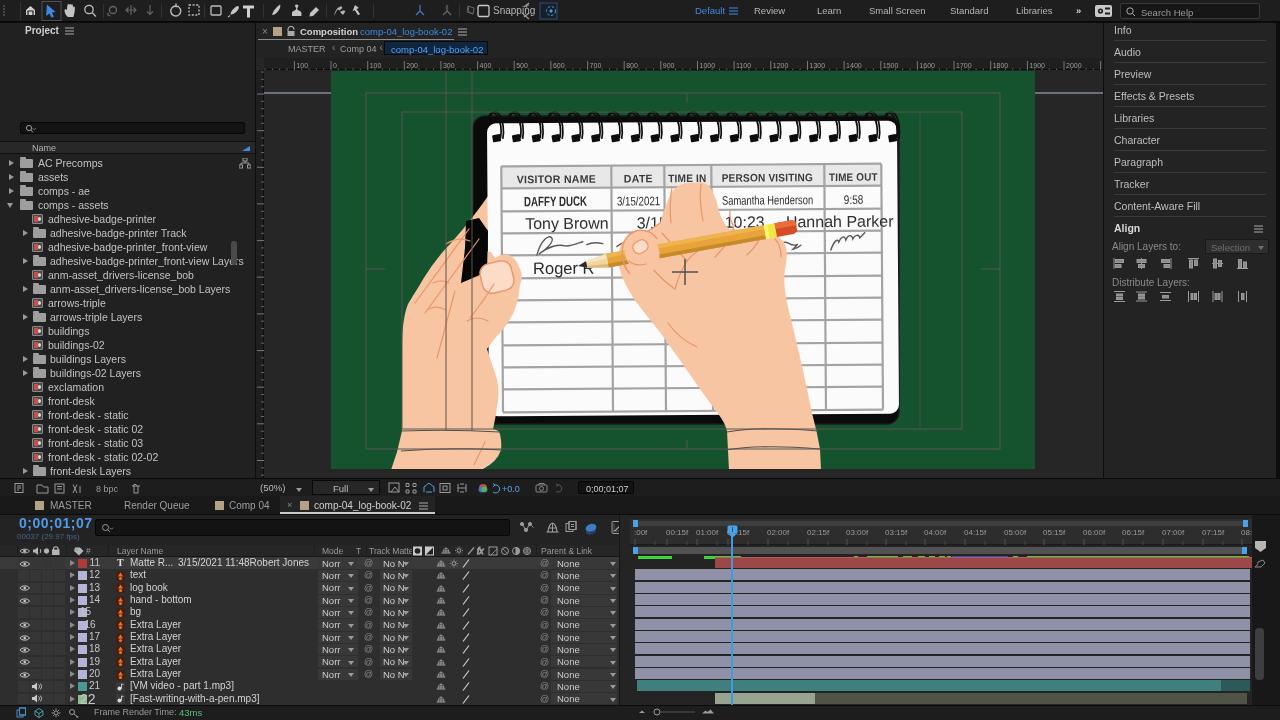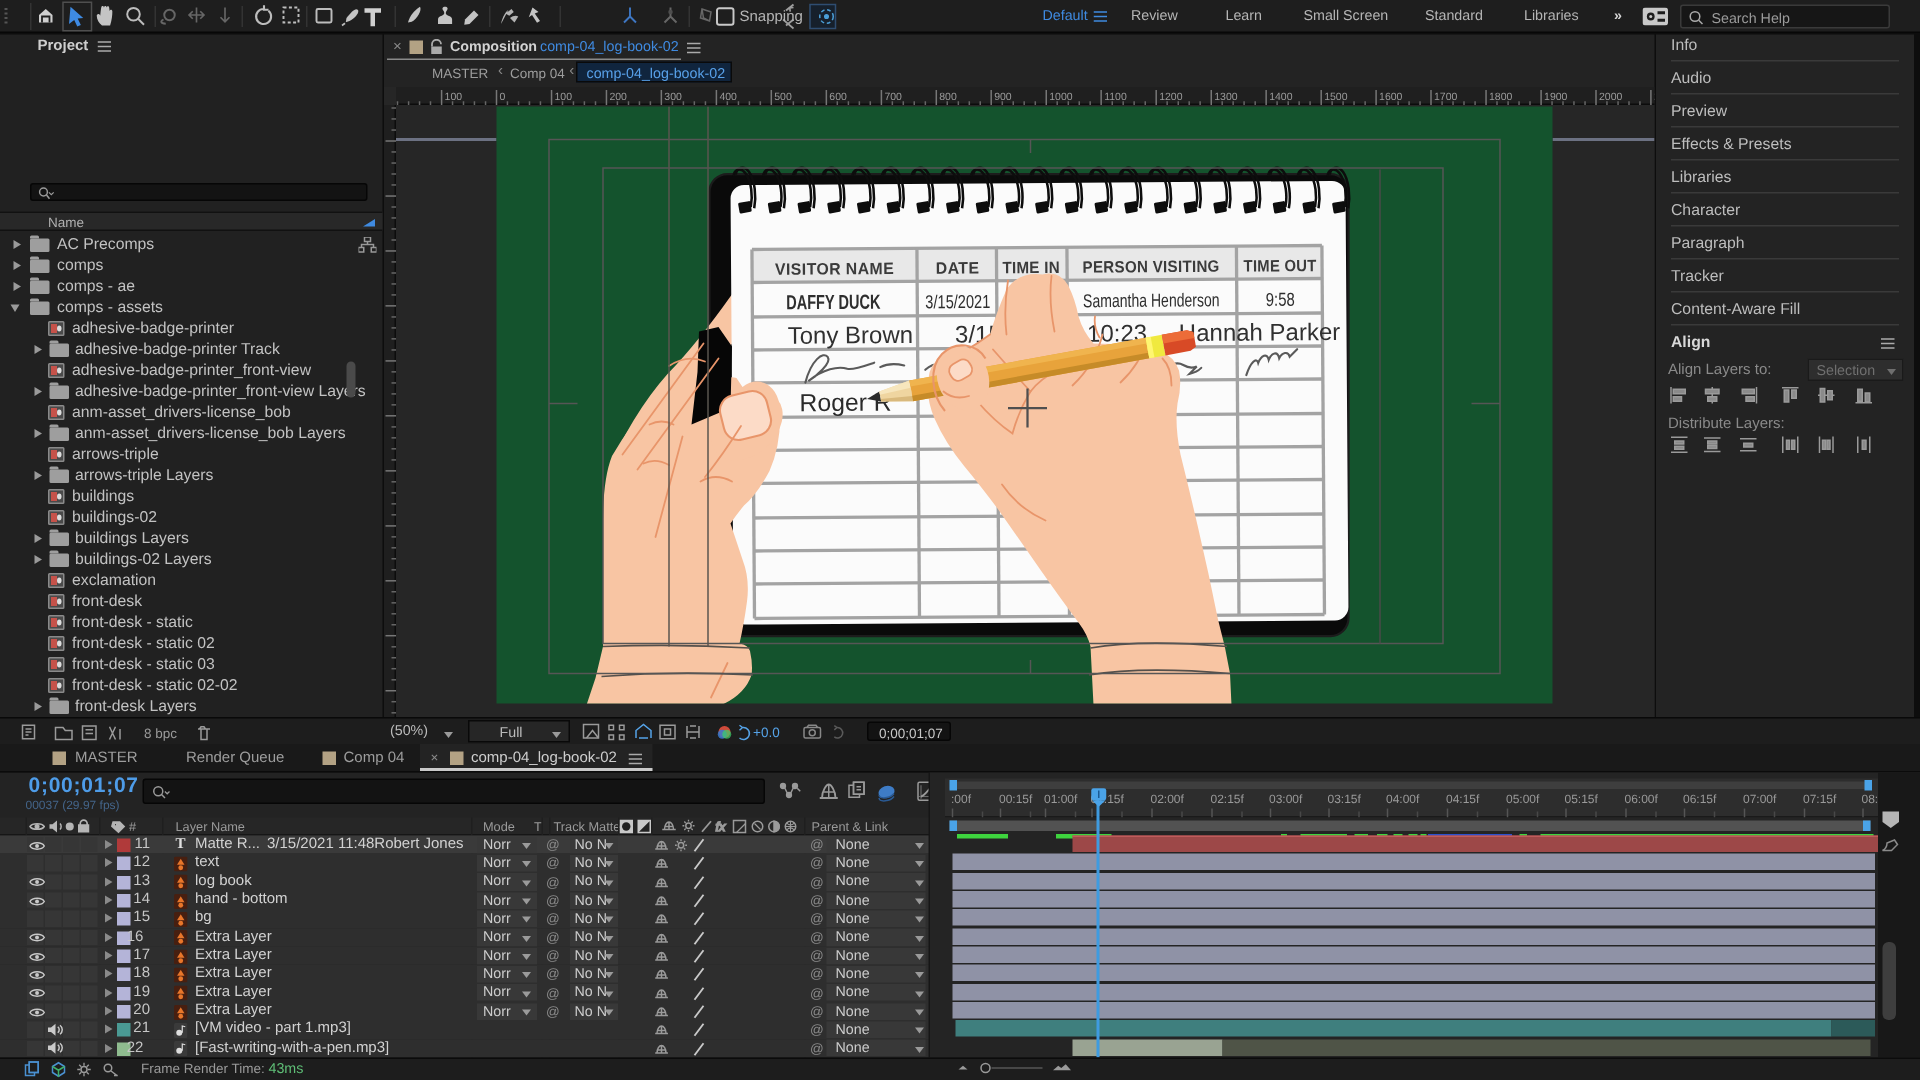--- a/index.html
+++ b/index.html
@@ -159,21 +159,21 @@
               <rect x="4" y="0" width="4" height="3"></rect>
               <rect x="0" y="7" width="3.5" height="3"></rect>
               <rect x="8.5" y="7" width="3.5" height="3"></rect>
               <path d="M6 3v2M2 7V5h8v2"></path>
             </g>
           </svg>
         </div>
 <div class="prow" style="top:147px">
           <span class="arr arr-r" style="left:9px"></span>
           <span class="fold" style="left:20px"></span>
-          <span class="txt" style="left:38px;top:0">comps</span>
+          <span class="txt" style="left:38px;top:0">assets</span>
         </div>
 <div class="prow" style="top:161px">
           <span class="arr arr-r" style="left:9px"></span>
           <span class="fold" style="left:20px"></span>
           <span class="txt" style="left:38px;top:0">comps - ae</span>
         </div>
 <div class="prow" style="top:175px">
           <span class="arr arr-d" style="left:7px;top:5px"></span>
           <span class="fold" style="left:20px"></span>
           <span class="txt" style="left:38px;top:0">comps - assets</span>
@@ -1067,21 +1067,21 @@
           <span class="nonebox">None</span>
           <span class="caret abs" style="left:610px;top:5px"></span>
         </div>
         <div class="tlrow" style="top:110.3px">
           <span class="cellbox" style="left:18px;width:11px"></span>
           <span class="cellbox" style="left:30px;width:11px"></span>
           <span class="cellbox" style="left:42px;width:11px"></span>
           <span class="cellbox" style="left:54px;width:11px"></span>
           <span class="arr arr-r abs" style="left:70px;top:3px;border-left-color:#8a8a8a"></span>
           <span class="swatch" style="left:78px;background:#b4b4d8"></span>
-          <div class="abs" style="left:80px;top:0;width:20px;text-align:right;font-size:10px;color:#c6c6c6;line-height:12.4px">15</div>
+          <div class="abs" style="left:80px;top:0;width:20px;font-size:10px;color:#c6c6c6;line-height:12.4px">15</div>
           <svg class="abs" style="left:116px;top:1.5px" width="9" height="10" viewBox="0 0 9 10">
             <rect width="9" height="10" rx="1" fill="#471f10"></rect>
             <path d="M4.5 1.5 7 5.5H2z" fill="#e8762a"></path>
             <circle cx="4.5" cy="7.5" r="1.6" fill="#e8762a"></circle>
           </svg>
           <span class="txt" style="left:130px;top:0;font-size:10px;color:#d2d2d2">bg</span>
           <span class="modebox">Norr</span>
           <span class="caret abs" style="left:348px;top:5px"></span>
           <span class="txt" style="left:364px;top:1px;font-size:9px;color:#8a8a8a">@</span>
           <span class="tmbox">No N</span>
@@ -1300,21 +1300,21 @@
           <span class="cellbox" style="left:18px;width:11px"></span>
           <span class="cellbox" style="left:30px;width:11px"></span>
           <span class="cellbox" style="left:42px;width:11px"></span>
           <span class="cellbox" style="left:54px;width:11px"></span>
           <svg class="abs" style="left:31px;top:1.5px" width="12" height="9" viewBox="0 0 12 9">
             <path d="M1 3h2l3-2.5v8L3 6H1z" fill="#c9c9c9"></path>
             <path d="M7.5 2.5c1.3 1 1.3 3 0 4M9 1.5c2 1.5 2 4.5 0 6" stroke="#c9c9c9" fill="none" stroke-width="1"></path>
           </svg>
           <span class="arr arr-r abs" style="left:70px;top:3px;border-left-color:#8a8a8a"></span>
           <span class="swatch" style="left:78px;background:#8fbc8f"></span>
-          <div class="abs" style="left:80px;top:0;width:20px;text-align:center;font-size:10px;color:#c6c6c6;line-height:12.4px">22</div>
+          <div class="abs" style="left:80px;top:0;width:20px;text-align:left;font-size:14px;color:#c6c6c6;line-height:12.4px">22</div>
           <svg class="abs" style="left:116px;top:1.5px" width="9" height="10" viewBox="0 0 9 10">
             <rect width="9" height="10" rx="1" fill="#3a3a3a"></rect>
             <circle cx="3.5" cy="6.5" r="2" fill="#ddd"></circle>
             <path d="M5.5 6.5V2l2 .5" stroke="#ddd" fill="none" stroke-width=".8"></path>
           </svg>
           <span class="txt" style="left:130px;top:0;font-size:10px;color:#d2d2d2">[Fast-writing-with-a-pen.mp3]</span>
           <svg class="abs" style="left:436px;top:1px" width="40" height="11" viewBox="0 0 40 11">
             <g stroke="#9a9a9a" fill="none">
               <path d="M2 8c0-3 1.5-5 3-5s3 2 3 5M5 3v5M2.5 6h5" stroke-width="1"></path>
               <path d="M.8 8h8.5" stroke-width="1.1"></path>

